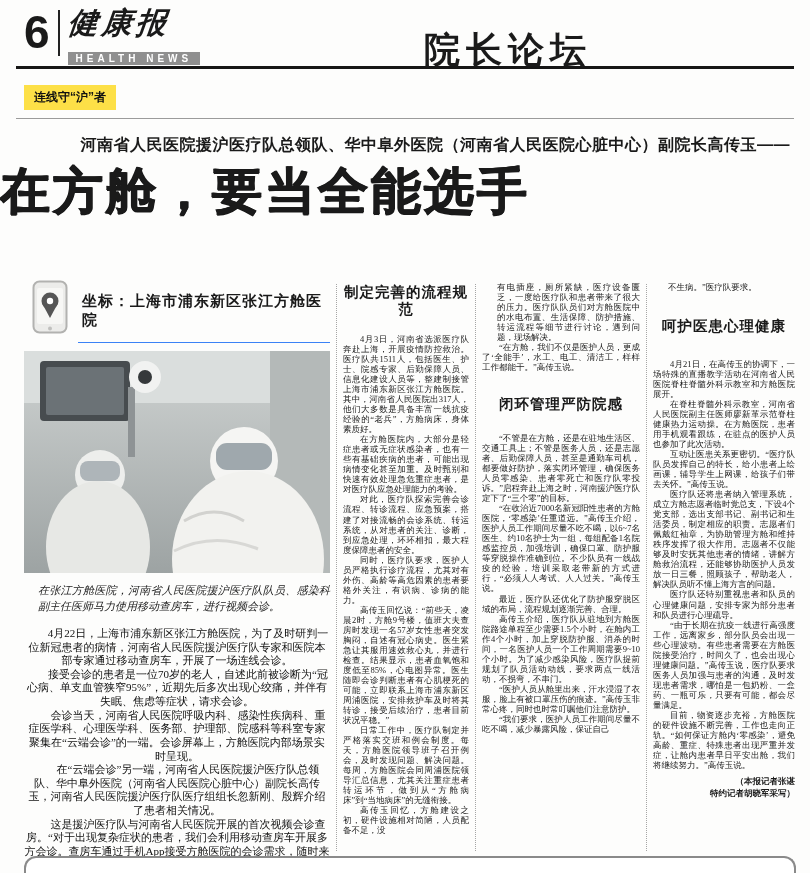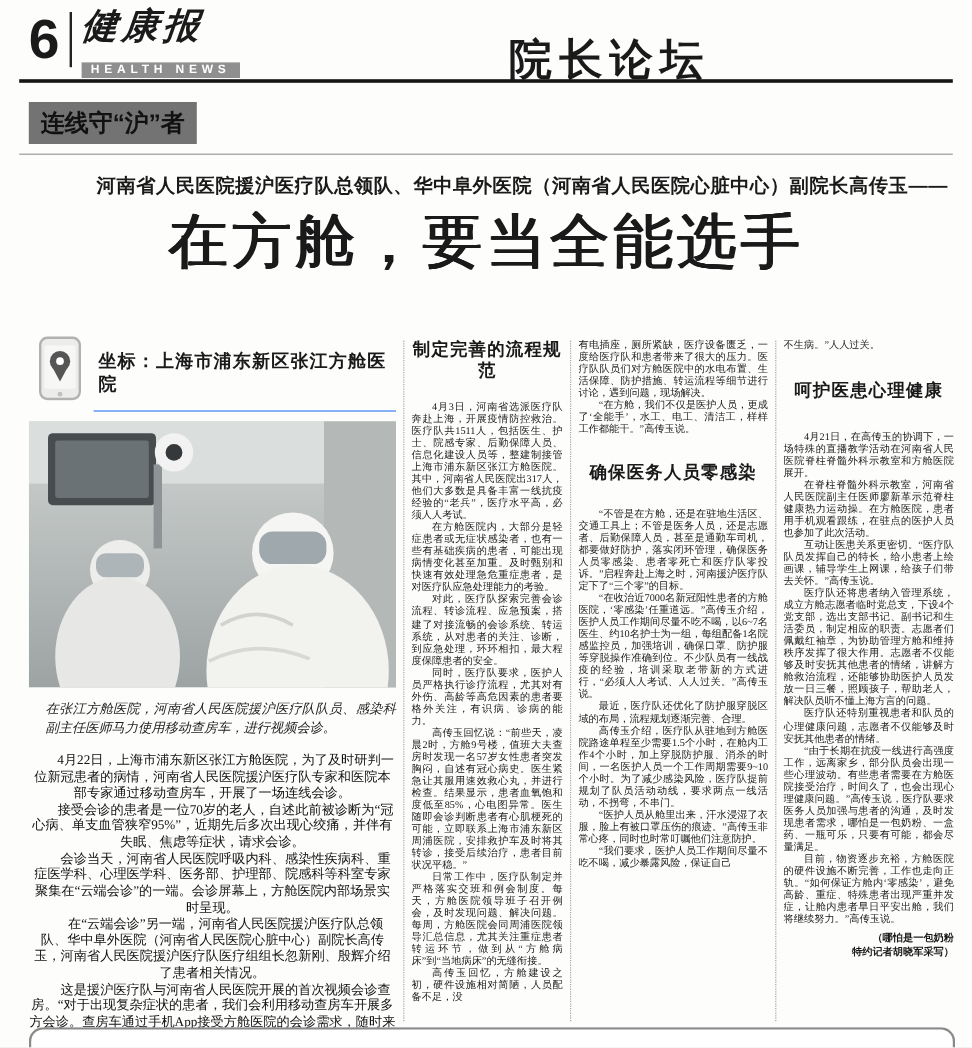--- a/index.html
+++ b/index.html
@@ -10,27 +10,27 @@
   }
   
   .masthead{position:relative;height:60px;margin:6px 16px 0;border-bottom:3px solid #161616;}
   .logo-block{position:absolute;left:8px;top:2px;display:flex;align-items:flex-start;}
   .page-num{font-family:"Liberation Sans",sans-serif;font-weight:900;font-size:46px;line-height:48px;}
   .logo-divider{width:2px;height:46px;background:#222;margin:2px 8px 0 8px;}
   .paper-name{font-family:"DejaVu Serif",serif;font-weight:bold;font-style:italic;font-size:30px;line-height:30px;transform:skewX(-6deg);letter-spacing:4px;}
   .paper-name-en{display:inline-block;margin-top:14px;background:#8f8f8f;color:#fff;font-family:"Liberation Sans",sans-serif;font-weight:bold;font-size:10px;letter-spacing:4px;padding:1px 8px;}
   .section-title{position:absolute;left:408px;top:20px;font-family:"Liberation Serif",serif;font-weight:900;font-size:36px;letter-spacing:6px;}
   
-  .badge{display:inline-block;margin:16px 0 0 24px;background:#737373;color:#111;
-    font-family:"Liberation Sans",sans-serif;font-weight:bold;font-size:20px;padding:4px 10px;}
+  .badge{display:inline-block;margin:16px 0 0 24px;background:#fde047;color:#111;
+    font-family:"Liberation Sans",sans-serif;font-weight:bold;font-size:12px;padding:4px 10px;}
   .rule-thin{height:1px;background:#9b9b9b;margin:8px 16px 0;}
   
   .kicker{margin:16px 20px 0 28px;font-family:"Liberation Sans",sans-serif;font-weight:bold;font-size:16px;letter-spacing:0.5px;text-align:right;}
-  .headline{margin:8px 0 0;text-align:center;font-family:"Liberation Sans",sans-serif;
-    font-weight:400;font-size:50px;letter-spacing:3px;line-height:1.1;
+  .headline{margin:8px 0 0;text-align:left;font-family:"Liberation Sans",sans-serif;
+    font-weight:700;font-size:50px;letter-spacing:3px;line-height:1.1;
     text-shadow:0.8px 0 currentColor,-0.8px 0 currentColor,0 0.6px currentColor;}
   
   .body{position:absolute;left:24px;right:14px;top:278px;bottom:0;display:flex;}
   .vsep{border-left:1px dotted #a5a5a5;margin:6px 6px 22px 6px;}
   
   .lede{width:306px;flex:none;}
   .locbar{display:flex;align-items:flex-start;}
   .locbar .phone{flex:none;margin:2px 10px 0 8px;}
   .loc-text-wrap{flex:1;border-bottom:1px solid #3b82f6;padding:14px 0 12px 4px;}
   .loc-text{font-weight:bold;font-size:15px;letter-spacing:1px;}
@@ -41,21 +41,21 @@
   
   .col{overflow:hidden;font-size:8.5px;line-height:1.18;text-align:justify;}
   .colA{width:126px;flex:none;padding-top:6px;}
   .colB{width:158px;flex:none;padding-top:4px;}
   .colC{width:142px;flex:none;padding-top:4px;}
   .col h2{margin:0 0 16px;text-align:center;font-family:"Liberation Sans",sans-serif;
     font-weight:900;font-size:14.5px;letter-spacing:1px;}
   .colB h2{margin:24px 0 20px;}
   .colC h2{margin:26px 0 24px;}
   .para{margin:0;text-indent:2em;}
-  .para.cont{text-indent:0;}
+  .para.cont{text-indent:0;margin-left:15px;}
   .byline{margin-top:6px;text-align:right;font-weight:600;font-size:8.5px;line-height:1.4;}
   
   .bottom-box{position:absolute;left:24px;right:14px;top:856px;height:26px;
     border:2px solid #8a8a8a;border-bottom:none;border-radius:12px 12px 0 0;background:#fff;}
 </style>
 </head>
 <body>
 
 <div class="page">
 
@@ -139,66 +139,66 @@
           <p class="para">在“云端会诊”另一端，河南省人民医院援沪医疗队总领队、华中阜外医院（河南省人民医院心脏中心）副院长高传玉，河南省人民医院援沪医疗队医疗组组长忽新刚、殷辉介绍了患者相关情况。</p>
           <p class="para">这是援沪医疗队与河南省人民医院开展的首次视频会诊查房。“对于出现复杂症状的患者，我们会利用移动查房车开展多方会诊。查房车通过手机App接受方舱医院的会诊需求，随时来到患者身边，方舱外专家即可指导治疗。”高传玉介绍。</p>
         </div>
     </section>
 
     <div class="vsep"></div>
 
     <section class="col colA">
       <h2>制定完善的流程规范</h2>
       <div>
-          <p class="para">4月3日，河南省选派医疗队奔赴上海，开展疫情防控救治。医疗队共1511人，包括医生、护士、院感专家、后勤保障人员、信息化建设人员等，整建制接管上海市浦东新区张江方舱医院。其中，河南省人民医院出317人，他们大多数是具备丰富一线抗疫经验的“老兵”，医疗水平高，必须人人考试。</p>
+          <p class="para">4月3日，河南省选派医疗队奔赴上海，开展疫情防控救治。医疗队共1511人，包括医生、护士、院感专家、后勤保障人员、信息化建设人员等，整建制接管上海市浦东新区张江方舱医院。其中，河南省人民医院出317人，他们大多数是具备丰富一线抗疫经验的“老兵”，方舱病床，身体素质好。</p>
           <p class="para">在方舱医院内，大部分是轻症患者或无症状感染者，也有一些有基础疾病的患者，可能出现病情变化甚至加重。及时甄别和快速有效处理急危重症患者，是对医疗队应急处理能力的考验。</p>
           <p class="para">对此，医疗队探索完善会诊流程、转诊流程、应急预案，搭建了对接流畅的会诊系统、转运系统，从对患者的关注、诊断，到应急处理，环环相扣，最大程度保障患者的安全。</p>
           <p class="para">同时，医疗队要求，医护人员严格执行诊疗流程，尤其对有外伤、高龄等高危因素的患者要格外关注，有识病、诊病的能力。</p>
           <p class="para">高传玉回忆说：“前些天，凌晨2时，方舱9号楼，值班大夫查房时发现一名57岁女性患者突发胸闷，自述有冠心病史。医生紧急让其服用速效救心丸，并进行检查。结果显示，患者血氧饱和度低至85%，心电图异常。医生随即会诊判断患者有心肌梗死的可能，立即联系上海市浦东新区周浦医院，安排救护车及时将其转诊，接受后续治疗，患者目前状况平稳。”</p>
           <p class="para">日常工作中，医疗队制定并严格落实交班和例会制度。每天，方舱医院领导班子召开例会，及时发现问题、解决问题。每周，方舱医院会同周浦医院领导汇总信息，尤其关注重症患者转运环节，做到从“方舱病床”到“当地病床”的无缝衔接。</p>
           <p class="para">高传玉回忆，方舱建设之初，硬件设施相对简陋，人员配备不足，没</p>
         </div>
     </section>
 
     <div class="vsep"></div>
 
     <section class="col colB">
       <div>
           <p class="para cont">有电插座，厕所紧缺，医疗设备匮乏，一度给医疗队和患者带来了很大的压力。医疗队队员们对方舱医院中的水电布置、生活保障、防护措施、转运流程等细节进行讨论，遇到问题，现场解决。</p>
           <p class="para">“在方舱，我们不仅是医护人员，更成了‘全能手’，水工、电工、清洁工，样样工作都能干。”高传玉说。</p>
         </div>
-      <h2>确保医务人员零感染</h2>
+      <h2>闭环管理严防院感</h2>
       <div>
           <p class="para">“不管是在方舱，还是在驻地生活区、交通工具上；不管是医务人员，还是志愿者、后勤保障人员，甚至是通勤车司机，都要做好防护，落实闭环管理，确保医务人员零感染、患者零死亡和医疗队零投诉。”启程奔赴上海之时，河南援沪医疗队定下了“三个零”的目标。</p>
           <p class="para">“在收治近7000名新冠阳性患者的方舱医院，‘零感染’任重道远。”高传玉介绍，医护人员工作期间尽量不吃不喝，以6~7名医生、约10名护士为一组，每组配备1名院感监控员，加强培训，确保口罩、防护服等穿脱操作准确到位。不少队员有一线战疫的经验，培训采取老带新的方式进行，“必须人人考试、人人过关。”高传玉说。</p>
           <p class="para">最近，医疗队还优化了防护服穿脱区域的布局，流程规划逐渐完善、合理。</p>
           <p class="para">高传玉介绍，医疗队从驻地到方舱医院路途单程至少需要1.5个小时，在舱内工作4个小时，加上穿脱防护服、消杀的时间，一名医护人员一个工作周期需要9~10个小时。为了减少感染风险，医疗队提前规划了队员活动动线，要求两点一线活动，不拐弯，不串门。</p>
           <p class="para">“医护人员从舱里出来，汗水浸湿了衣服，脸上有被口罩压伤的痕迹。”高传玉非常心疼，同时也时常叮嘱他们注意防护。</p>
           <p class="para">“我们要求，医护人员工作期间尽量不吃不喝，减少暴露风险，保证自己</p>
         </div>
     </section>
 
     <div class="vsep"></div>
 
     <section class="col colC">
       <div>
-          <p class="para cont">不生病。”人人过关。</p>
+          <p class="para cont">不生病。”医疗队要求。</p>
         </div>
       <h2>呵护医患心理健康</h2>
       <div>
           <p class="para">4月21日，在高传玉的协调下，一场特殊的直播教学活动在河南省人民医院脊柱脊髓外科示教室和方舱医院展开。</p>
           <p class="para">在脊柱脊髓外科示教室，河南省人民医院副主任医师廖新革示范脊柱健康热力运动操。在方舱医院，患者用手机观看跟练，在驻点的医护人员也参加了此次活动。</p>
           <p class="para">互动让医患关系更密切。“医疗队队员发挥自己的特长，给小患者上绘画课，辅导学生上网课，给孩子们带去关怀。”高传玉说。</p>
           <p class="para">医疗队还将患者纳入管理系统，成立方舱志愿者临时党总支，下设4个党支部，选出支部书记、副书记和生活委员，制定相应的职责。志愿者们佩戴红袖章，为协助管理方舱和维持秩序发挥了很大作用。志愿者不仅能够及时安抚其他患者的情绪，讲解方舱救治流程，还能够协助医护人员发放一日三餐，照顾孩子，帮助老人，解决队员听不懂上海方言的问题。</p>
-          <p class="para">医疗队还特别重视患者和队员的心理健康问题，志愿者不仅能够及时安抚其他患者的情绪。</p>
+          <p class="para">医疗队还特别重视患者和队员的心理健康问题，安排专家为部分患者和队员进行心理疏导。</p>
           <p class="para">“由于长期在抗疫一线进行高强度工作，远离家乡，部分队员会出现一些心理波动。有些患者需要在方舱医院接受治疗，时间久了，也会出现心理健康问题。”高传玉说，医疗队要求医务人员加强与患者的沟通，及时发现患者需求，哪怕是一包奶粉、一盒药、一瓶可乐，只要有可能，都会尽量满足。</p>
           <p class="para">目前，物资逐步充裕，方舱医院的硬件设施不断完善，工作也走向正轨。“如何保证方舱内‘零感染’，避免高龄、重症、特殊患者出现严重并发症，让舱内患者早日平安出舱，我们将继续努力。”高传玉说。</p>
         </div>
       <div class="byline">
-          <div class="byline-line">（哪怕是一包奶粉</div>
+          <div class="byline-line">（本报记者张谌</div>
           <div class="byline-line">特约记者胡晓军采写）</div>
         </div>
     </section>
   </div>
 
   
   <div class="bottom-box"></div>
 </div>
 
 </body></html>

